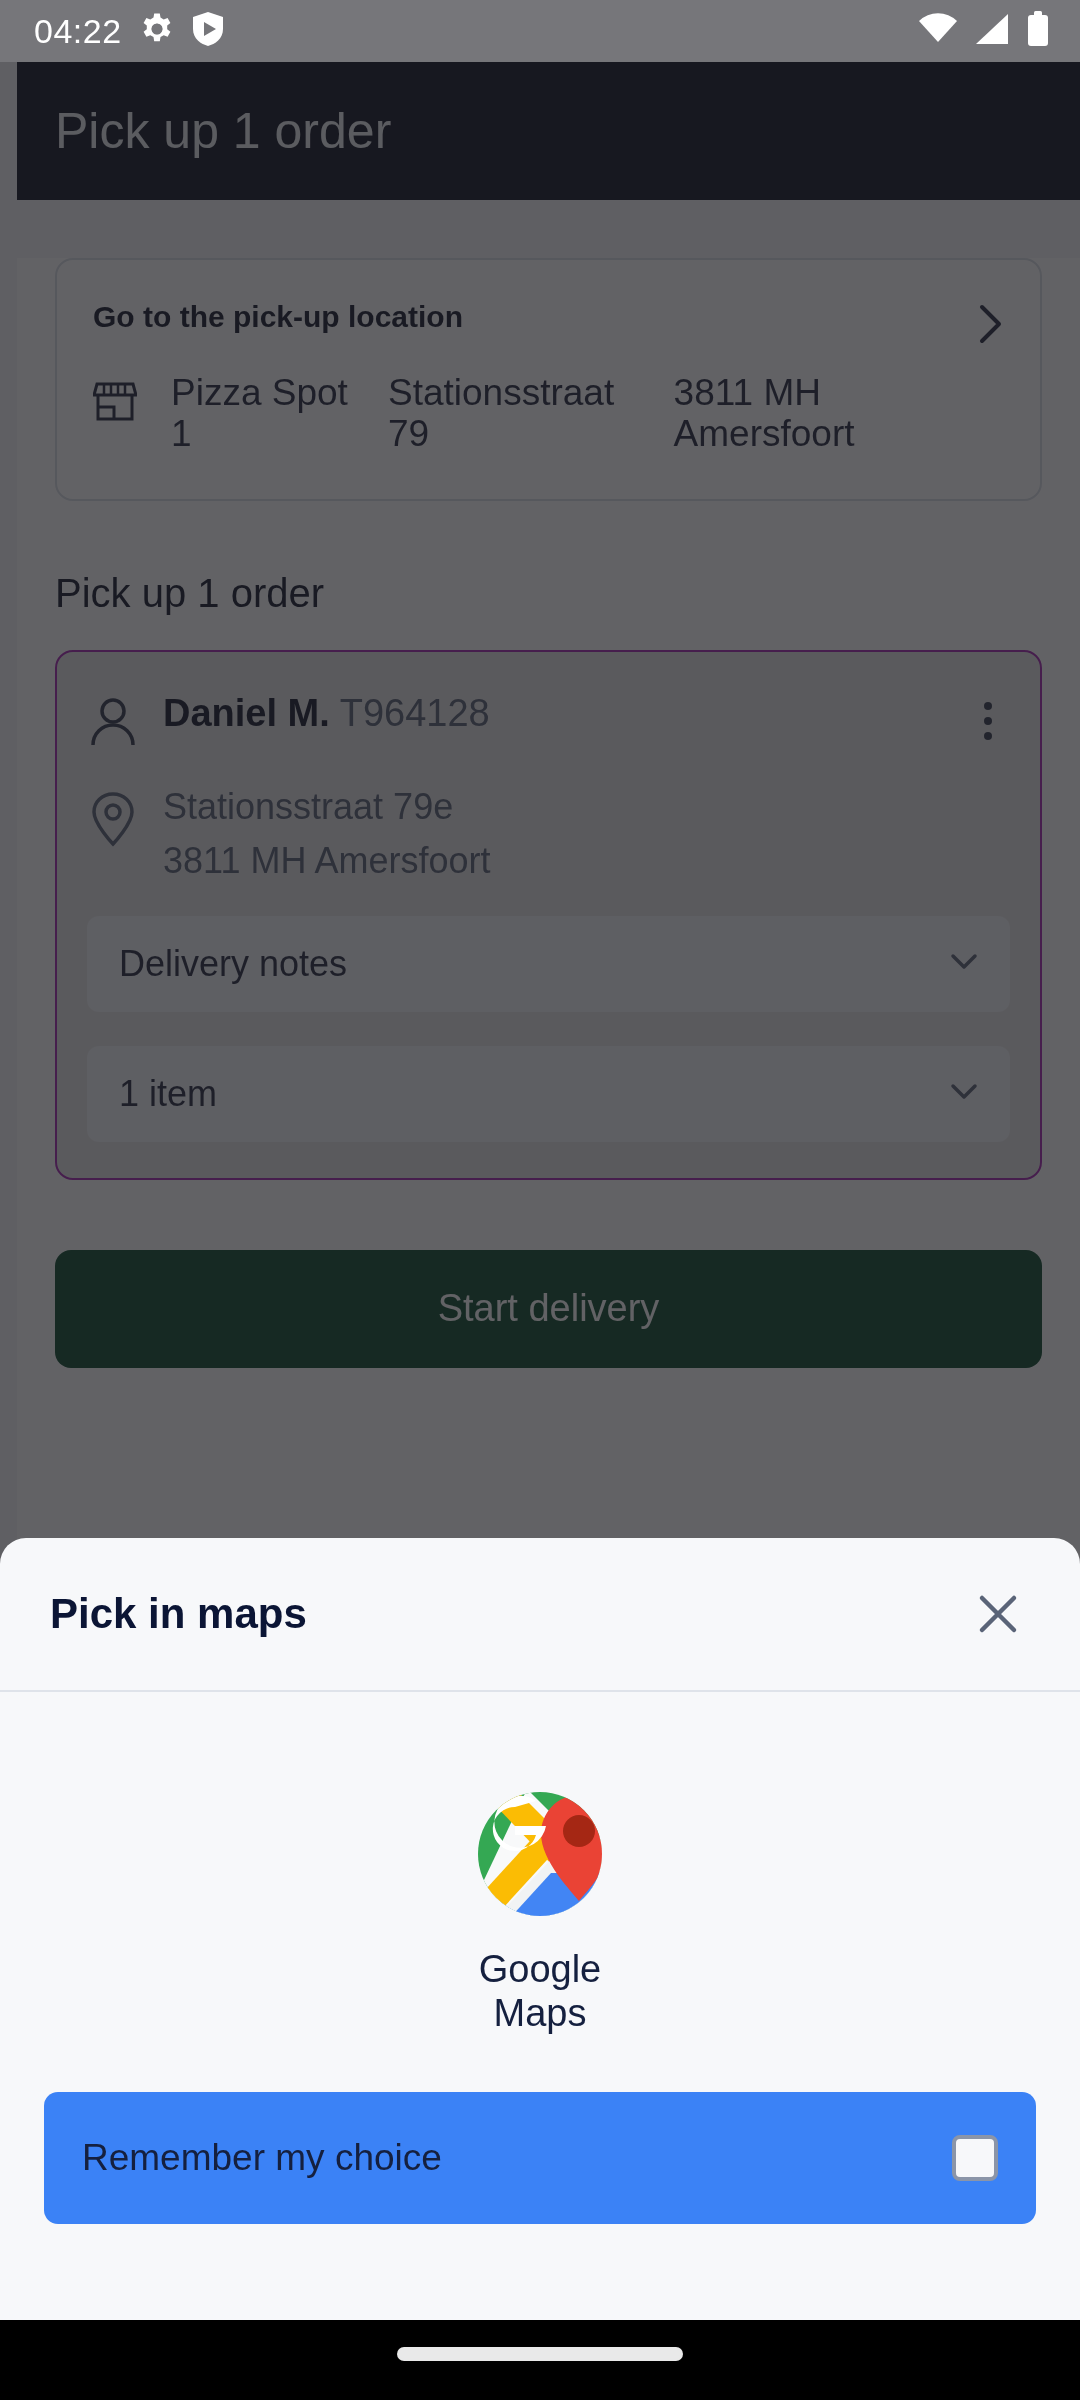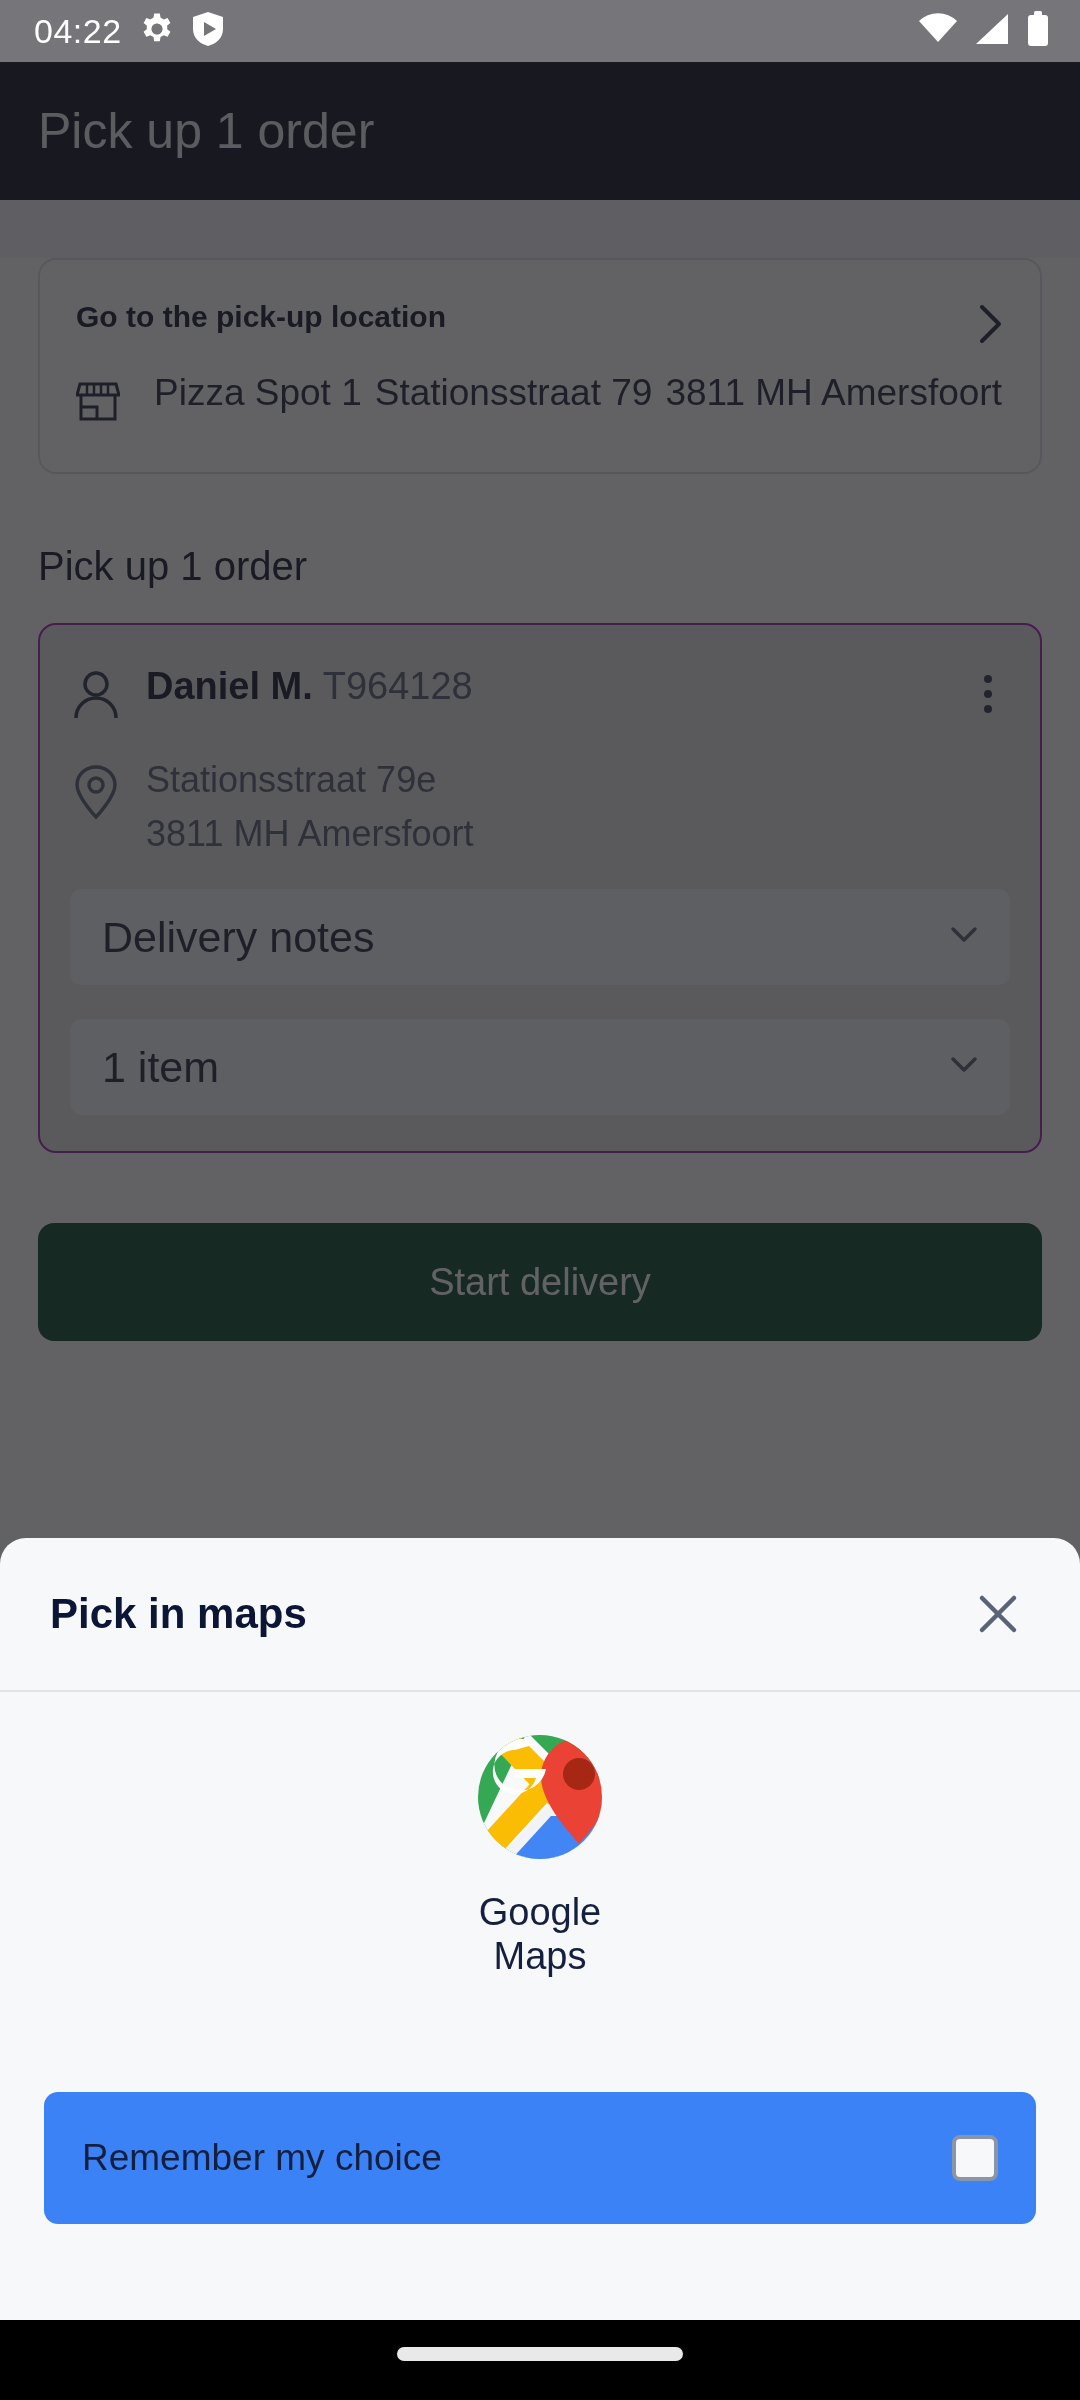--- a/index.html
+++ b/index.html
@@ -16,21 +16,21 @@
     position:absolute; top:0; left:0; width:1080px; height:62px;
     background:#76767a;
     display:flex; align-items:center; justify-content:space-between;
     padding:0 30px 0 34px;
   }
   .sb-left { display:flex; align-items:center; gap:18px; }
   .sb-time { color:#ffffff; font-size:34px; letter-spacing:0.5px; }
   .sb-right { display:flex; align-items:center; gap:16px; }
 
   
-  #app-layer { position:absolute; top:62px; left:0; width:1080px; height:2338px; background:#f5f6f8; }
+  #app-layer { position:absolute; top:62px; left:0; width:1080px; height:2338px; background:#f5f6f8;padding-left:17px; }
   #app-header {
     height:138px; background:#050818;
     display:flex; align-items:center; padding:0 38px;
   }
   #app-header .title { color:#e7e9ee; font-size:50px; font-weight:400; }
 
   #app-body { padding:0 38px; background:#ffffff; height:2200px; }
 
   .card {
     margin-top:58px;
@@ -61,21 +61,21 @@
   .order-addr { display:flex; margin-top:32px; }
   .pin-ic { width:52px; flex:0 0 52px; padding-top:4px; }
   .addr-lines { padding-left:24px; display:flex; flex-direction:column; gap:12px; }
   .addr-lines span { font-size:36px; color:#525a6e; }
 
   .collapse-row {
     margin-top:34px; background:#f1f3f7; border-radius:12px;
     height:96px; display:flex; align-items:center; justify-content:space-between;
     padding:0 32px;
   }
-  .collapse-row .lbl { font-size:43px; color:#1b2136; }
+  .collapse-row .lbl { font-size:36px; color:#1b2136; }
 
   .cta {
     margin-top:70px; height:118px; border-radius:16px;
     background:#024023; display:flex; align-items:center; justify-content:center;
   }
   .cta span { color:#ffffff; font-size:38px; font-weight:500; }
 
   
   #scrim {
     position:absolute; top:62px; left:0; width:1080px; height:2338px;
@@ -88,21 +88,21 @@
     background:#f7f8fa; border-radius:26px 26px 0 0; overflow:hidden;
   }
   #sheet-header {
     height:152px; display:flex; align-items:center; justify-content:space-between;
     padding:0 50px 0 50px;
   }
   #sheet-header .st { font-size:42px; font-weight:700; color:#0b1535; }
   .x-btn { width:64px; height:64px; display:flex; align-items:center; justify-content:center; }
   #sheet-divider { height:2px; background:#dfe3ea; }
 
-  #apps-area { height:400px; display:flex; align-items:flex-start; justify-content:center; padding-top:40px; }
+  #apps-area { height:400px; display:flex; align-items:center; justify-content:center; padding-top:40px; }
   .app-tile { width:260px; display:flex; flex-direction:column; align-items:center; gap:28px; }
   .app-icon-wrap { width:130px; height:130px; }
   .app-label { font-size:38px; color:#15203f; text-align:center; line-height:1.16; }
 
   #remember-row {
     margin:0 44px; height:132px; background:#3b82f6; border-radius:14px;
     display:flex; align-items:center; justify-content:space-between; padding:0 38px;
   }
   #remember-row .rl { font-size:37px; color:#15203f; }
   .cbox { width:46px; height:46px; border:4px solid #8b95a8; border-radius:8px; background:#f7f8fa; }

